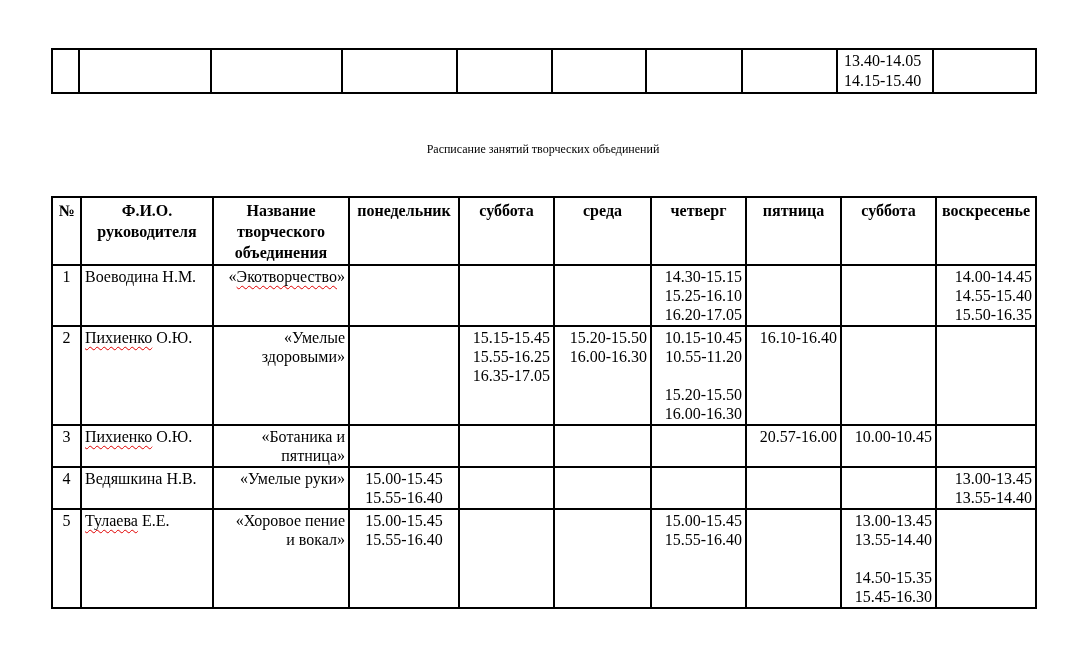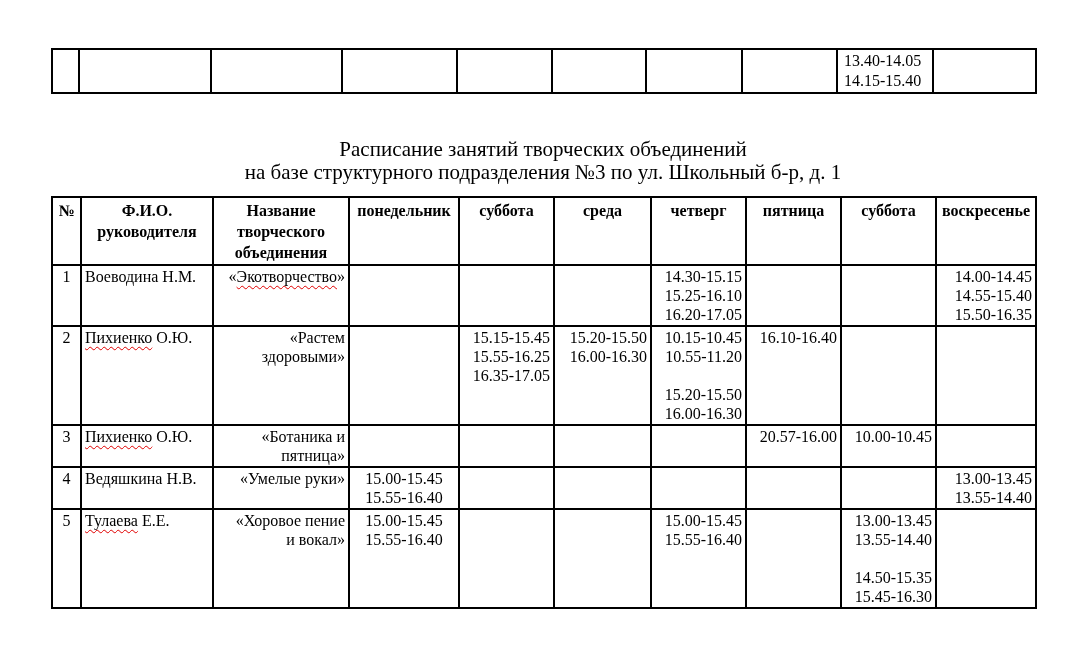--- a/index.html
+++ b/index.html
@@ -19,21 +19,21 @@
     overflow: hidden;
   }
 
   
   #top-table { left: 51px; top: 48px; width: 984px; }
   #top-table td { height: 43px; line-height: 20px; text-align: left; padding-left: 6px; }
 
   
   #doc-title {
     position: absolute; left: 51px; top: 138px; width: 984px;
-    text-align: center; font-size: 21px; line-height: 23px;
+    text-align: center; font-size: 12px; line-height: 23px;
   }
 
   
   #main-table { left: 51px; top: 196px; width: 984px; }
   #main-table th {
     font-weight: bold; text-align: center; line-height: 21px; padding-top: 2px;
   }
   #main-table thead tr { height: 61px; }
   #main-table td { line-height: 19px; }
   td.num-cell { text-align: center; }
@@ -100,21 +100,20 @@
           </td>
           <td>
             <div>&nbsp;</div>
           </td>
         </tr>
     </tbody>
   </table>
 
   <div id="doc-title">
     <div>Расписание занятий творческих объединений</div>
-    <div>на базе структурного подразделения №3 по ул. Школьный б-р, д. 1</div>
   </div>
 
   <table class="grid" id="main-table">
     <colgroup>
       <col style="width:29px">
         <col style="width:132px">
         <col style="width:136px">
       <col style="width:110px">
         <col style="width:95px">
         <col style="width:97px">
@@ -180,21 +179,21 @@
           <td class="day-cell">
             <div>14.00-14.45</div>
             <div>14.55-15.40</div>
             <div>15.50-16.35</div>
           </td>
         </tr>
         <tr>
           <td class="num-cell">2</td>
           <td class="leader-cell"><span class="squiggle">Пихиенко</span> О.Ю.</td>
           <td class="program-cell">
-            <div>«Растем</div>
+            <div>«Умелые</div>
             <div>здоровыми»</div>
           </td>
           <td class="day-cell centered"></td>
           <td class="day-cell">
             <div>15.15-15.45</div>
             <div>15.55-16.25</div>
             <div>16.35-17.05</div>
           </td>
           <td class="day-cell">
             <div>15.20-15.50</div>

